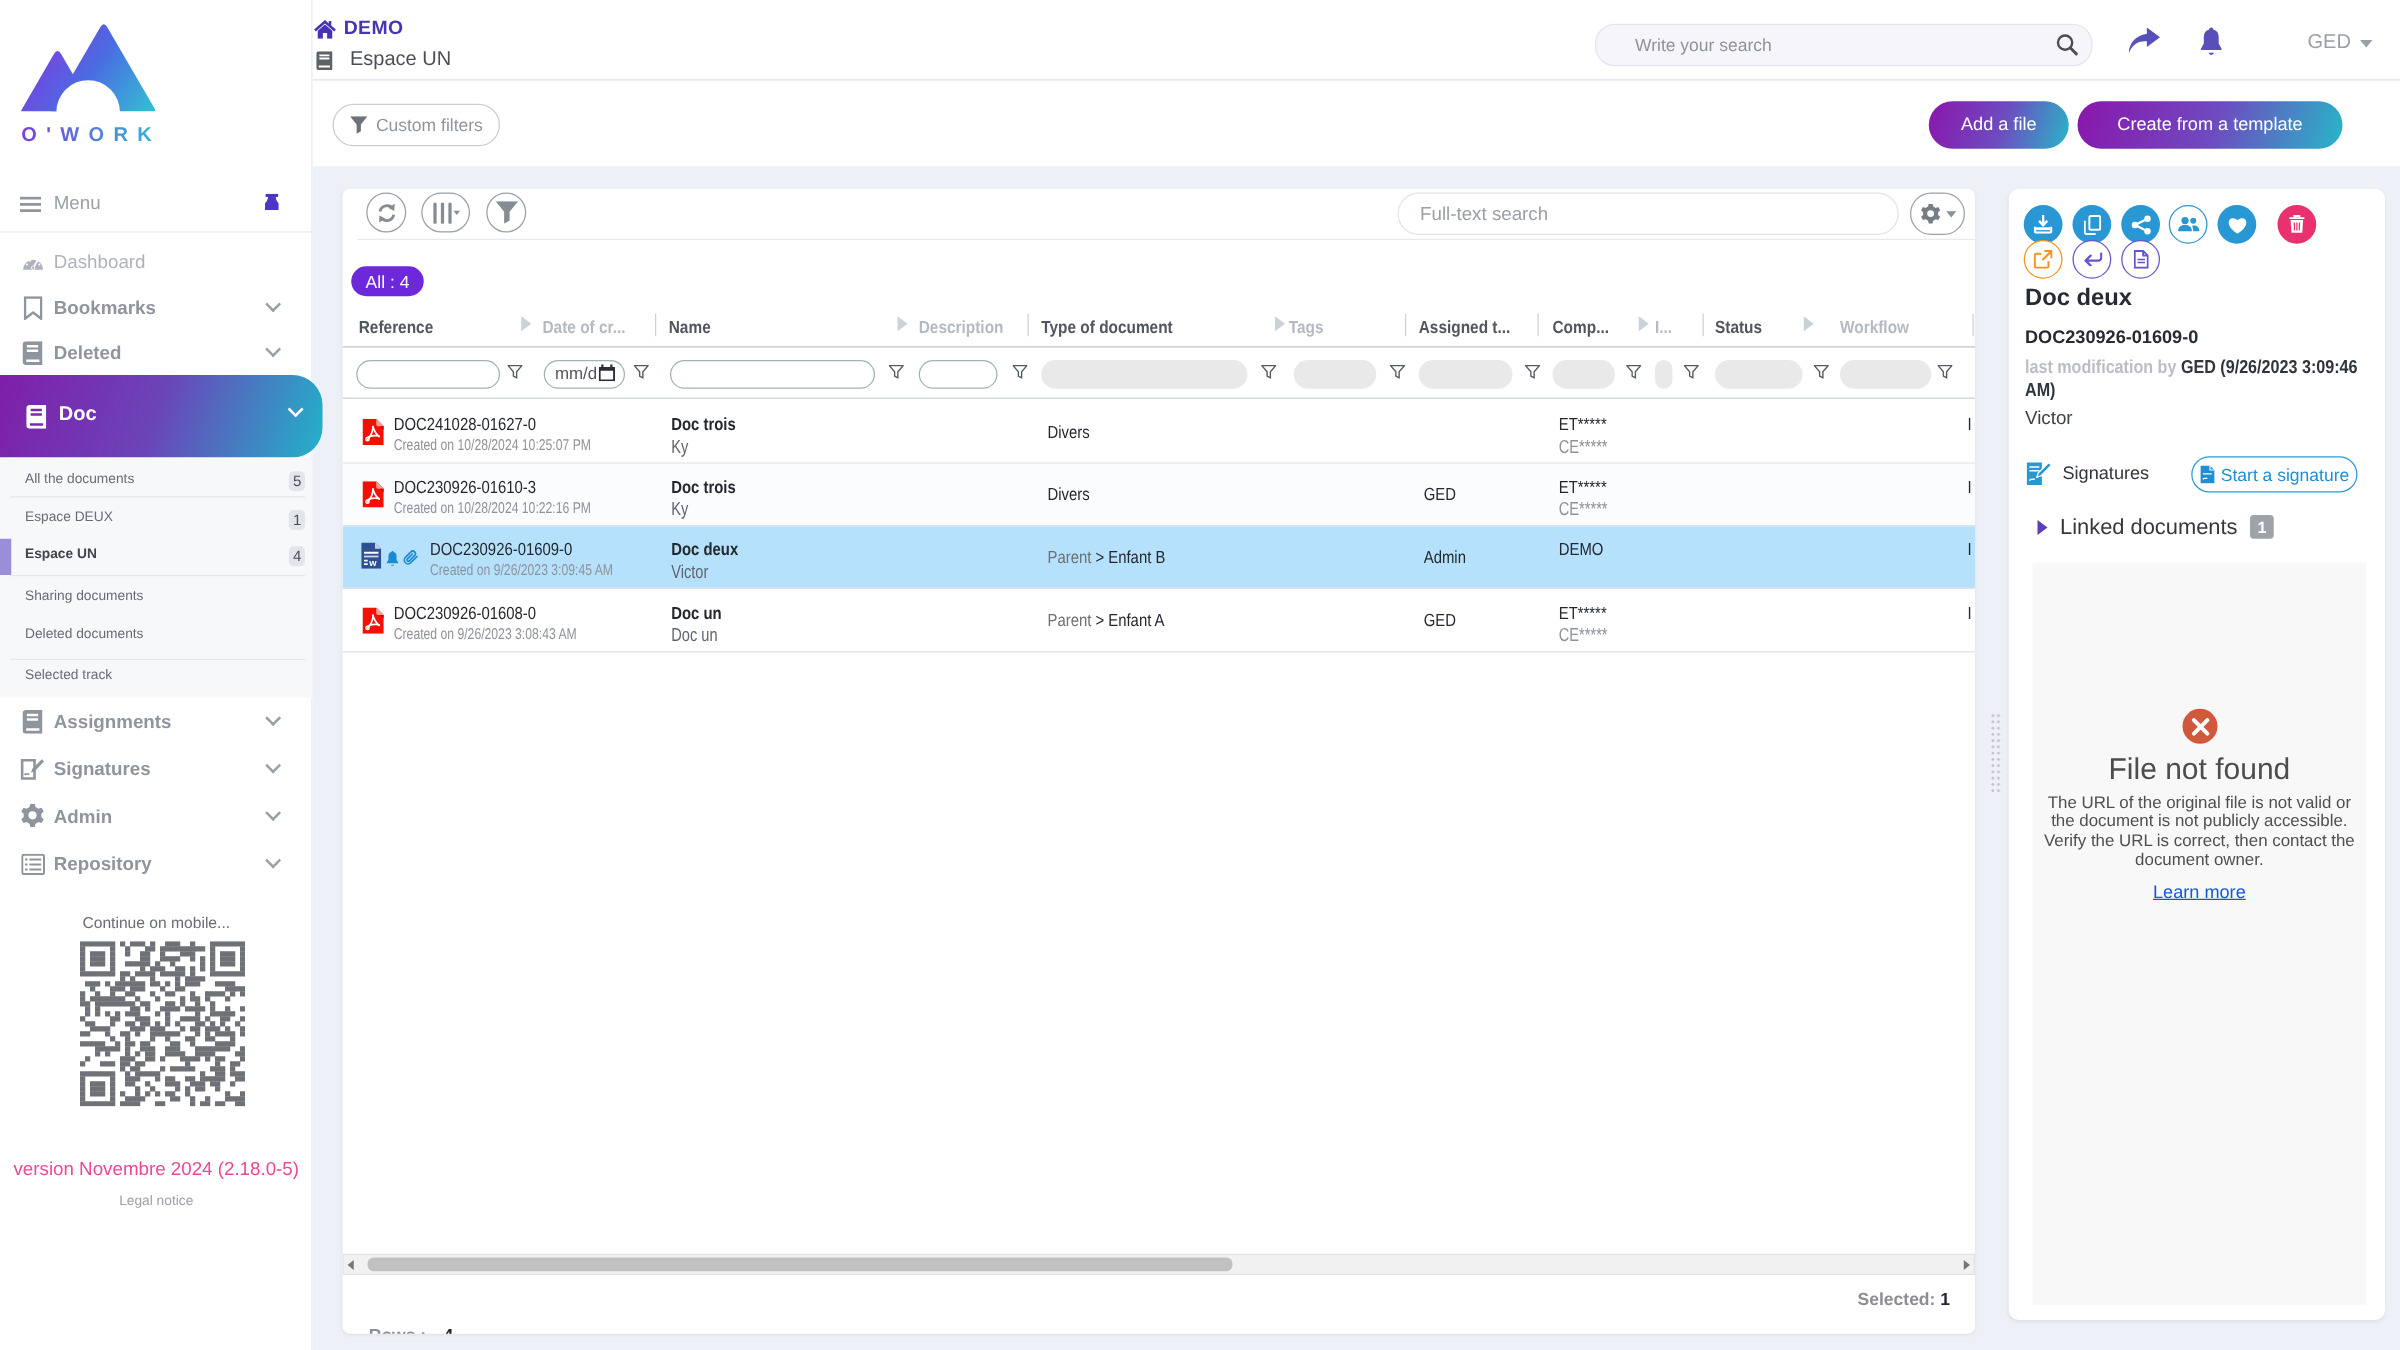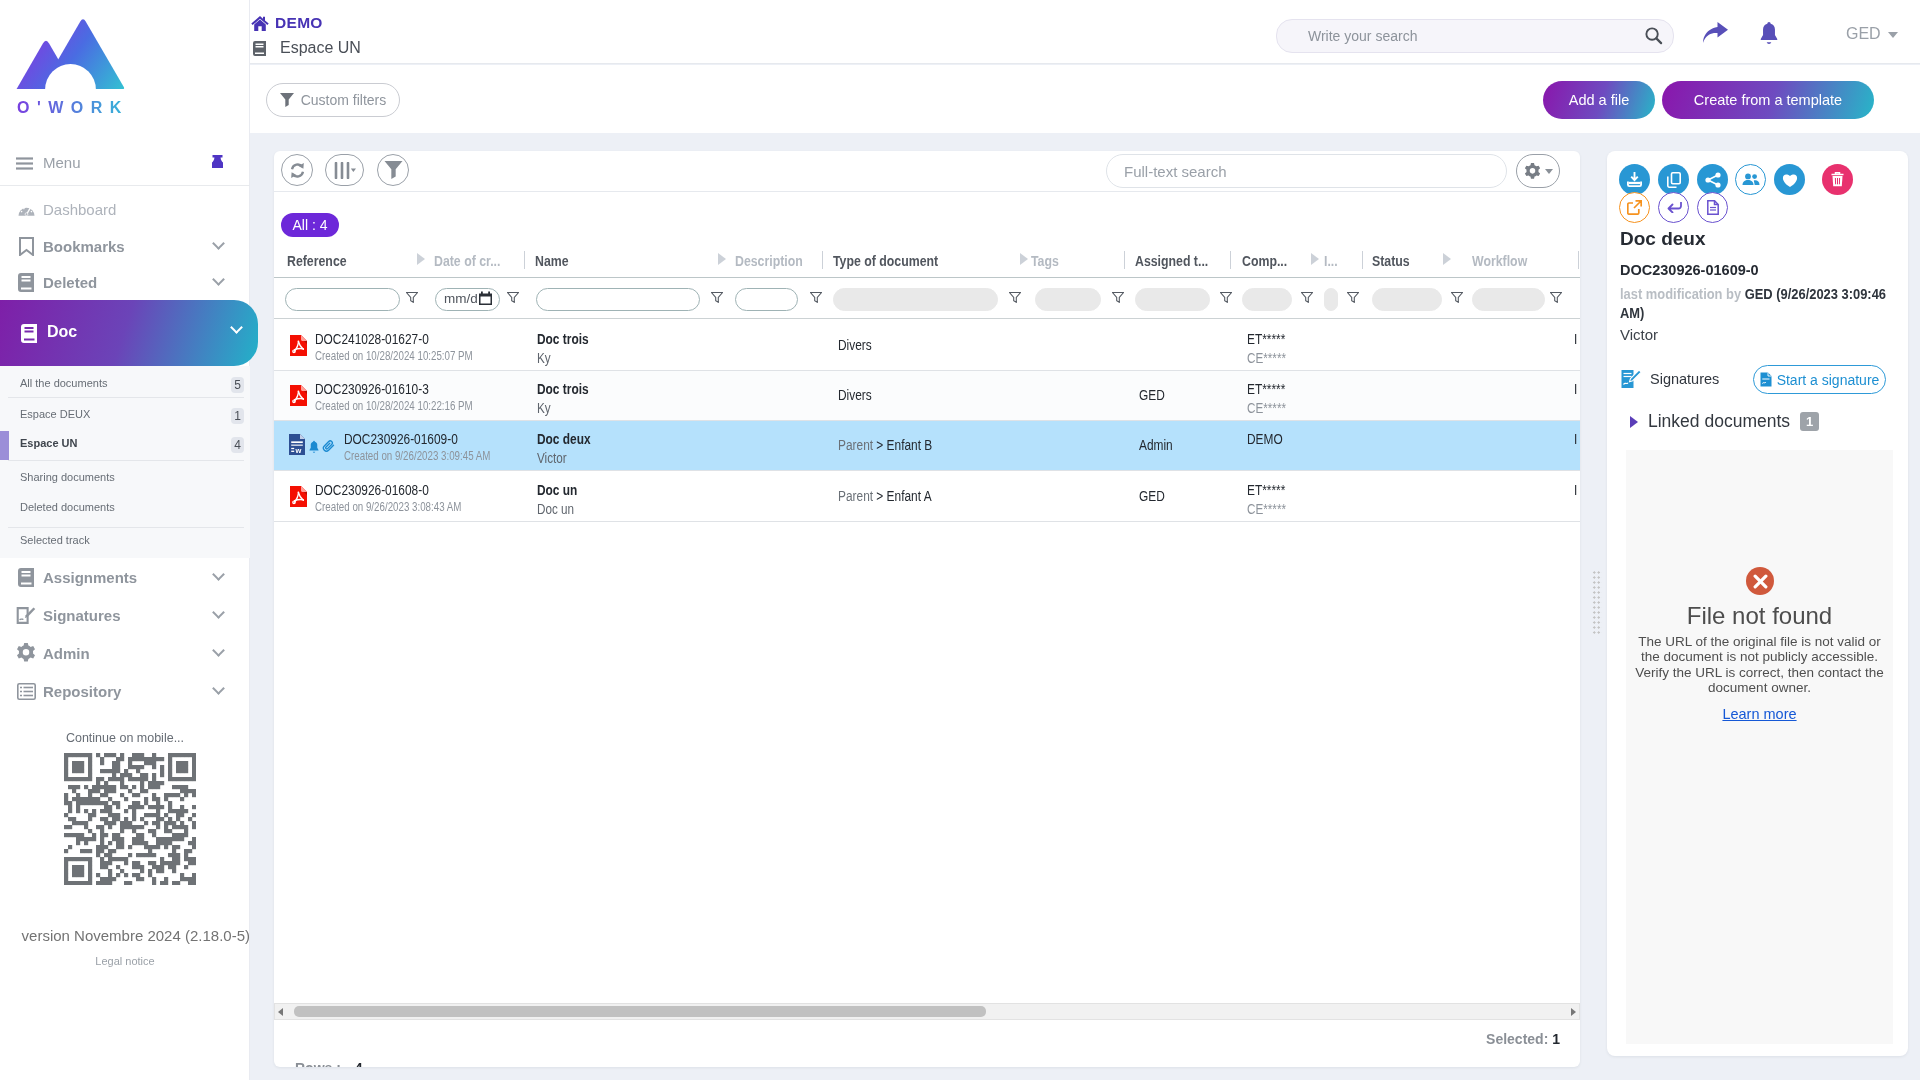--- a/index.html
+++ b/index.html
@@ -39,27 +39,27 @@
 #docband .ch { position:absolute; left:232px; top:28px; }
 #docband .chev { border-color:#fff; }
 #submenu { position:absolute; left:0; top:366px; width:250px; height:192px; background:#f7f8fa; }
 .subitem { position:absolute; left:0; width:250px; height:30px; }
 .subitem .tx { position:absolute; left:20px; top:6px; font-size:11px; color:#676d75; }
 .subitem .badge { position:absolute; right:6px; top:6px; min-width:9px; height:16px; padding:0 3px; background:#e2e5ec; border-radius:4px; font-size:12px; color:#4a4f57; display:flex; align-items:center; justify-content:center; }
 .subdiv { position:absolute; left:8px; width:236px; height:0; border-top:1px solid #e4e6ea; }
 #espaceun-bar { position:absolute; left:0; top:431px; width:9px; height:29px; background:#9b8ed8; }
 #mobiletxt { position:absolute; left:0; top:731px; width:250px; text-align:center; font-size:12.5px; color:#676d75; }
 #qr { position:absolute; left:64px; top:753px; }
-#versiontxt { position:absolute; left:0; top:927px; width:250px; text-align:right; font-size:15px; color:#737373; }
+#versiontxt { position:absolute; left:0; top:927px; width:250px; text-align:center; font-size:15px; color:#ec4899; }
 #legaltxt { position:absolute; left:0; top:955px; width:250px; text-align:center; font-size:11px; color:#9ba1a8; }
 
 
 #maincard { position:absolute; left:274px; top:151px; width:1306px; height:916px; background:#fff; border-radius:6px; box-shadow:0 1px 3px rgba(40,50,70,0.08); overflow:hidden; }
 .circlebtn { position:absolute; top:3px; width:32px; height:32px; border:1px solid #9aa0a8; border-radius:50%; display:flex; align-items:center; justify-content:center; background:#fff; }
-#tooltop { position:absolute; left:0; top:0; width:1306px; height:41px; border-bottom:1px solid #e6e9ee; }
+#tooltop { position:absolute; left:12px; top:0; width:1306px; height:41px; border-bottom:1px solid #e6e9ee; }
 #ftsearch { position:absolute; left:832px; top:3px; width:401px; height:34px; border:1px solid #dfe3e8; border-radius:17px; }
 #ftsearch .ph { position:absolute; left:17px; top:8px; font-size:15px; color:#9aa0a8; }
 #gearbtn { position:absolute; left:1242px; top:3px; width:44px; height:34px; border:1px solid #9aa0a8; border-radius:17px; display:flex; align-items:center; justify-content:center; gap:4px; }
 #allpill { position:absolute; left:7px; top:62px; width:58px; height:24px; background:#6d28d9; border-radius:14px; color:#fff; font-size:14px; display:flex; align-items:center; justify-content:center; }
 #theader { position:absolute; left:0; top:93px; width:1306px; height:34px; border-bottom:1px solid #bcc6c8; }
 .hdark { position:absolute; top:9px; font-size:14px; font-weight:bold; color:#51565e; white-space:nowrap; display:inline-block; transform:scaleX(0.88); transform-origin:0 0; }
 .hgray { position:absolute; top:9px; font-size:14px; font-weight:bold; color:#b4bac2; white-space:nowrap; display:inline-block; transform:scaleX(0.88); transform-origin:0 0; }
 .harrow { position:absolute; top:9px; width:0; height:0; border-top:6px solid transparent; border-bottom:6px solid transparent; border-left:8px solid #ccd1d8; }
 .hsep { position:absolute; top:7px; width:0; height:18px; border-left:1px solid #ccd1d8; }
 #tfilter { position:absolute; left:0; top:127px; width:1306px; height:41px; border-bottom:1px solid #ccd2d4; }

